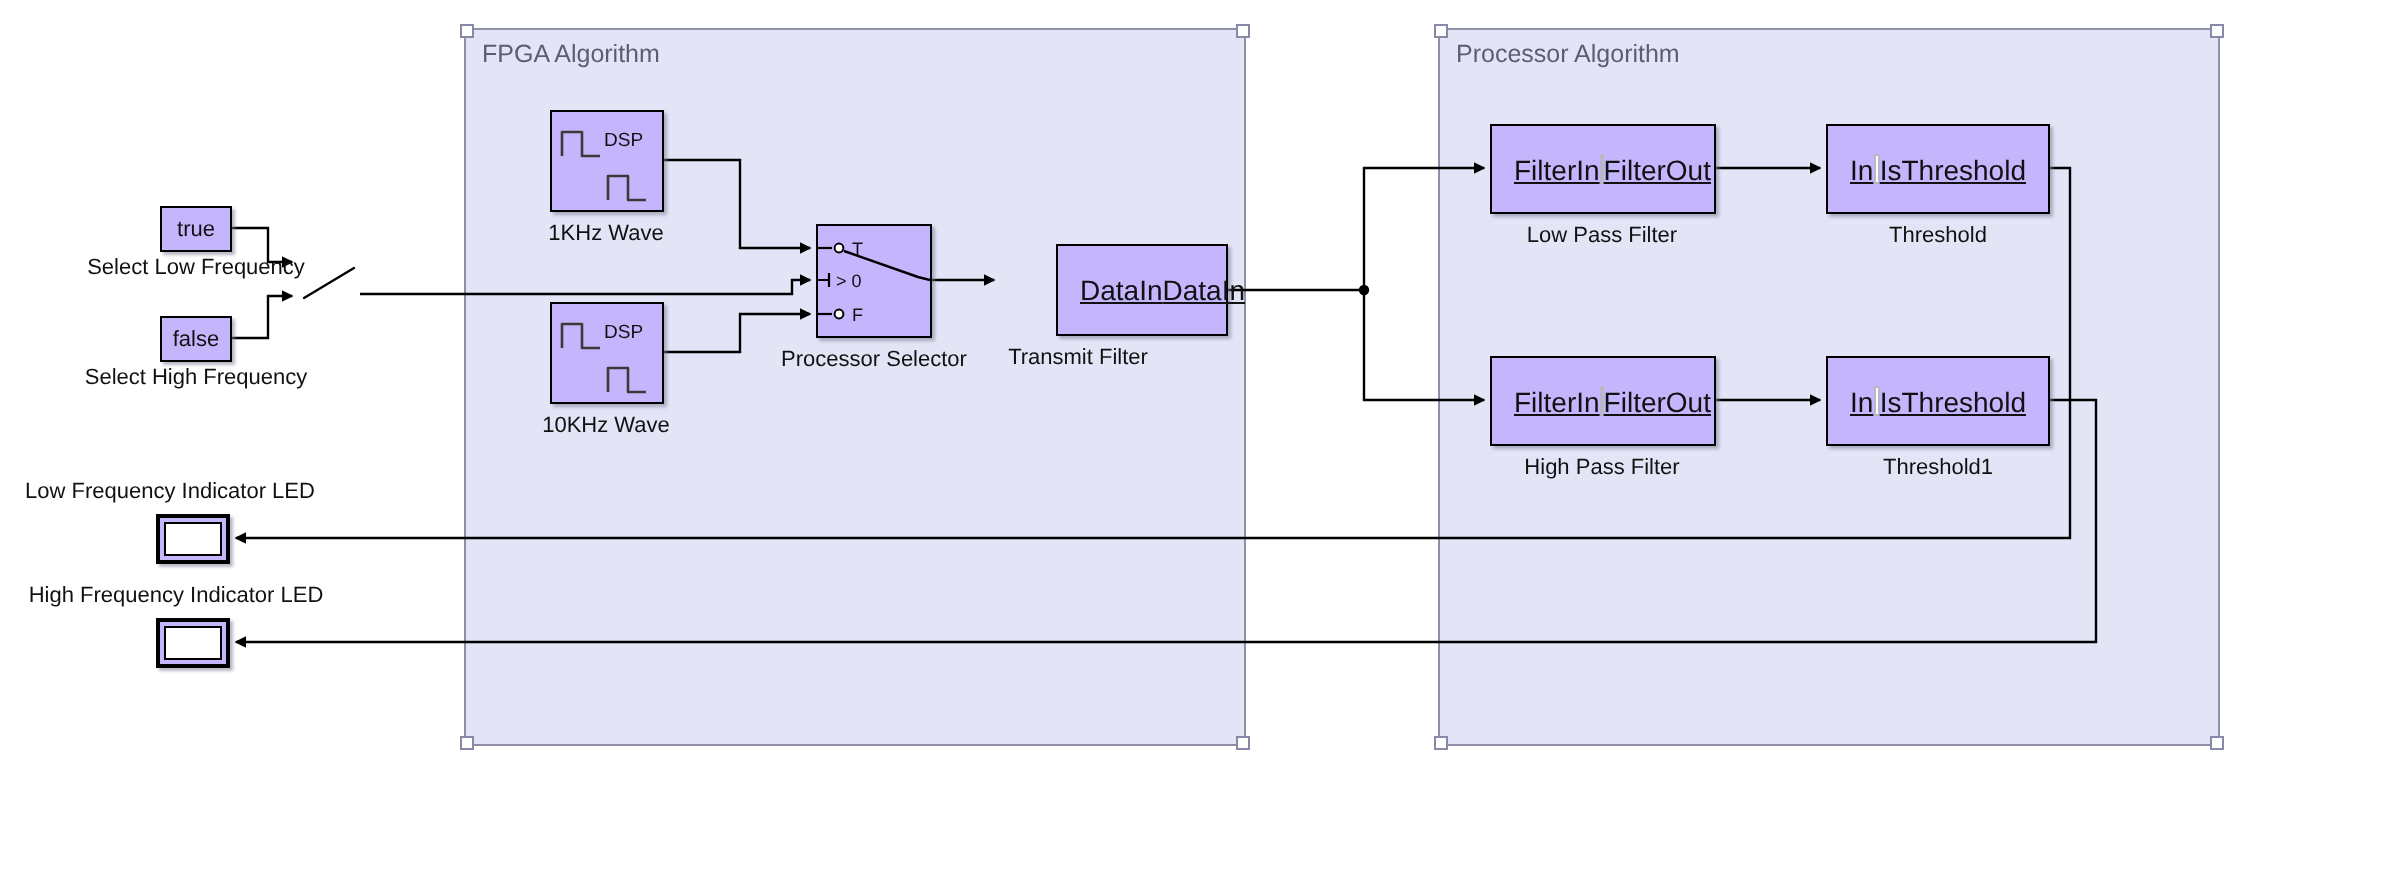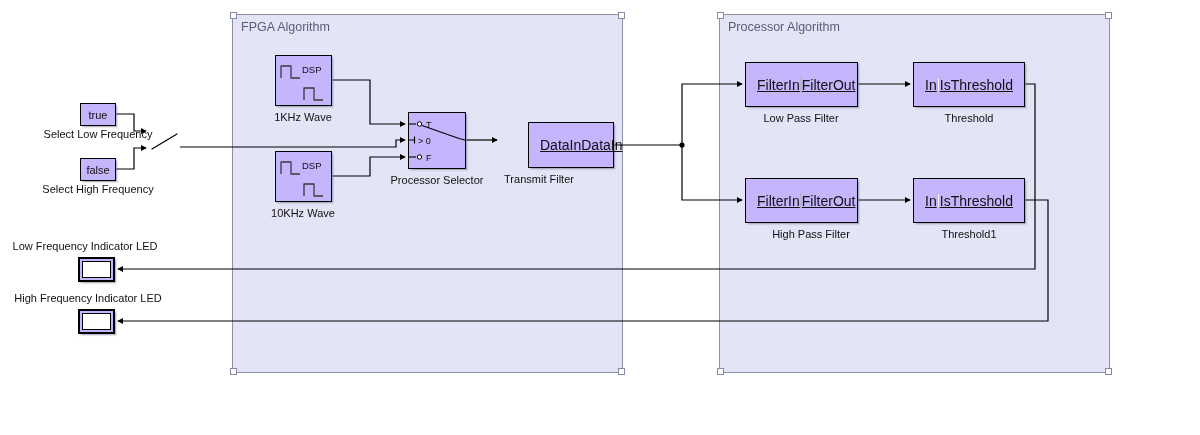--- a/index.html
+++ b/index.html
@@ -45,21 +45,21 @@
 
   .subsys { display:flex; align-items:center; justify-content:space-between;
             padding:0 11px; font-size:14px;text-decoration:underline; }
   #blk-tx  { left:528px; top:122px; width:86px;  height:46px;justify-content:space-between; }
   #cap-tx  { left:539px; top:173px; }
   #blk-lpf { left:745px; top:62px;  width:113px; height:45px; }
   #cap-lpf { left:801px; top:112px; }
   #blk-th  { left:913px; top:62px;  width:112px; height:45px; }
   #cap-th  { left:969px; top:112px; }
   #blk-hpf { left:745px; top:178px; width:113px; height:45px; }
-  #cap-hpf { left:801px; top:228px;margin-left:10px; }
+  #cap-hpf { left:801px; top:228px; }
   #blk-th1 { left:913px; top:178px; width:112px; height:45px; }
   #cap-th1 { left:969px; top:228px; }
   .port-icon { width:11px; height:15px; background:#fafafa; border:1px solid #b8b8c8; box-sizing:border-box; }
 
   .led { width:37px; height:25px; border-width:2px; }
   #blk-led-low  { left:78px; top:257px; }
   #blk-led-high { left:78px; top:309px; }
   .led-inner { margin:2px; height:calc(100% - 4px); border:1px solid #000; box-sizing:border-box; background:#fff; }
   #cap-led-low  { left:85px; top:240px; }
   #cap-led-high { left:88px; top:292px; }

